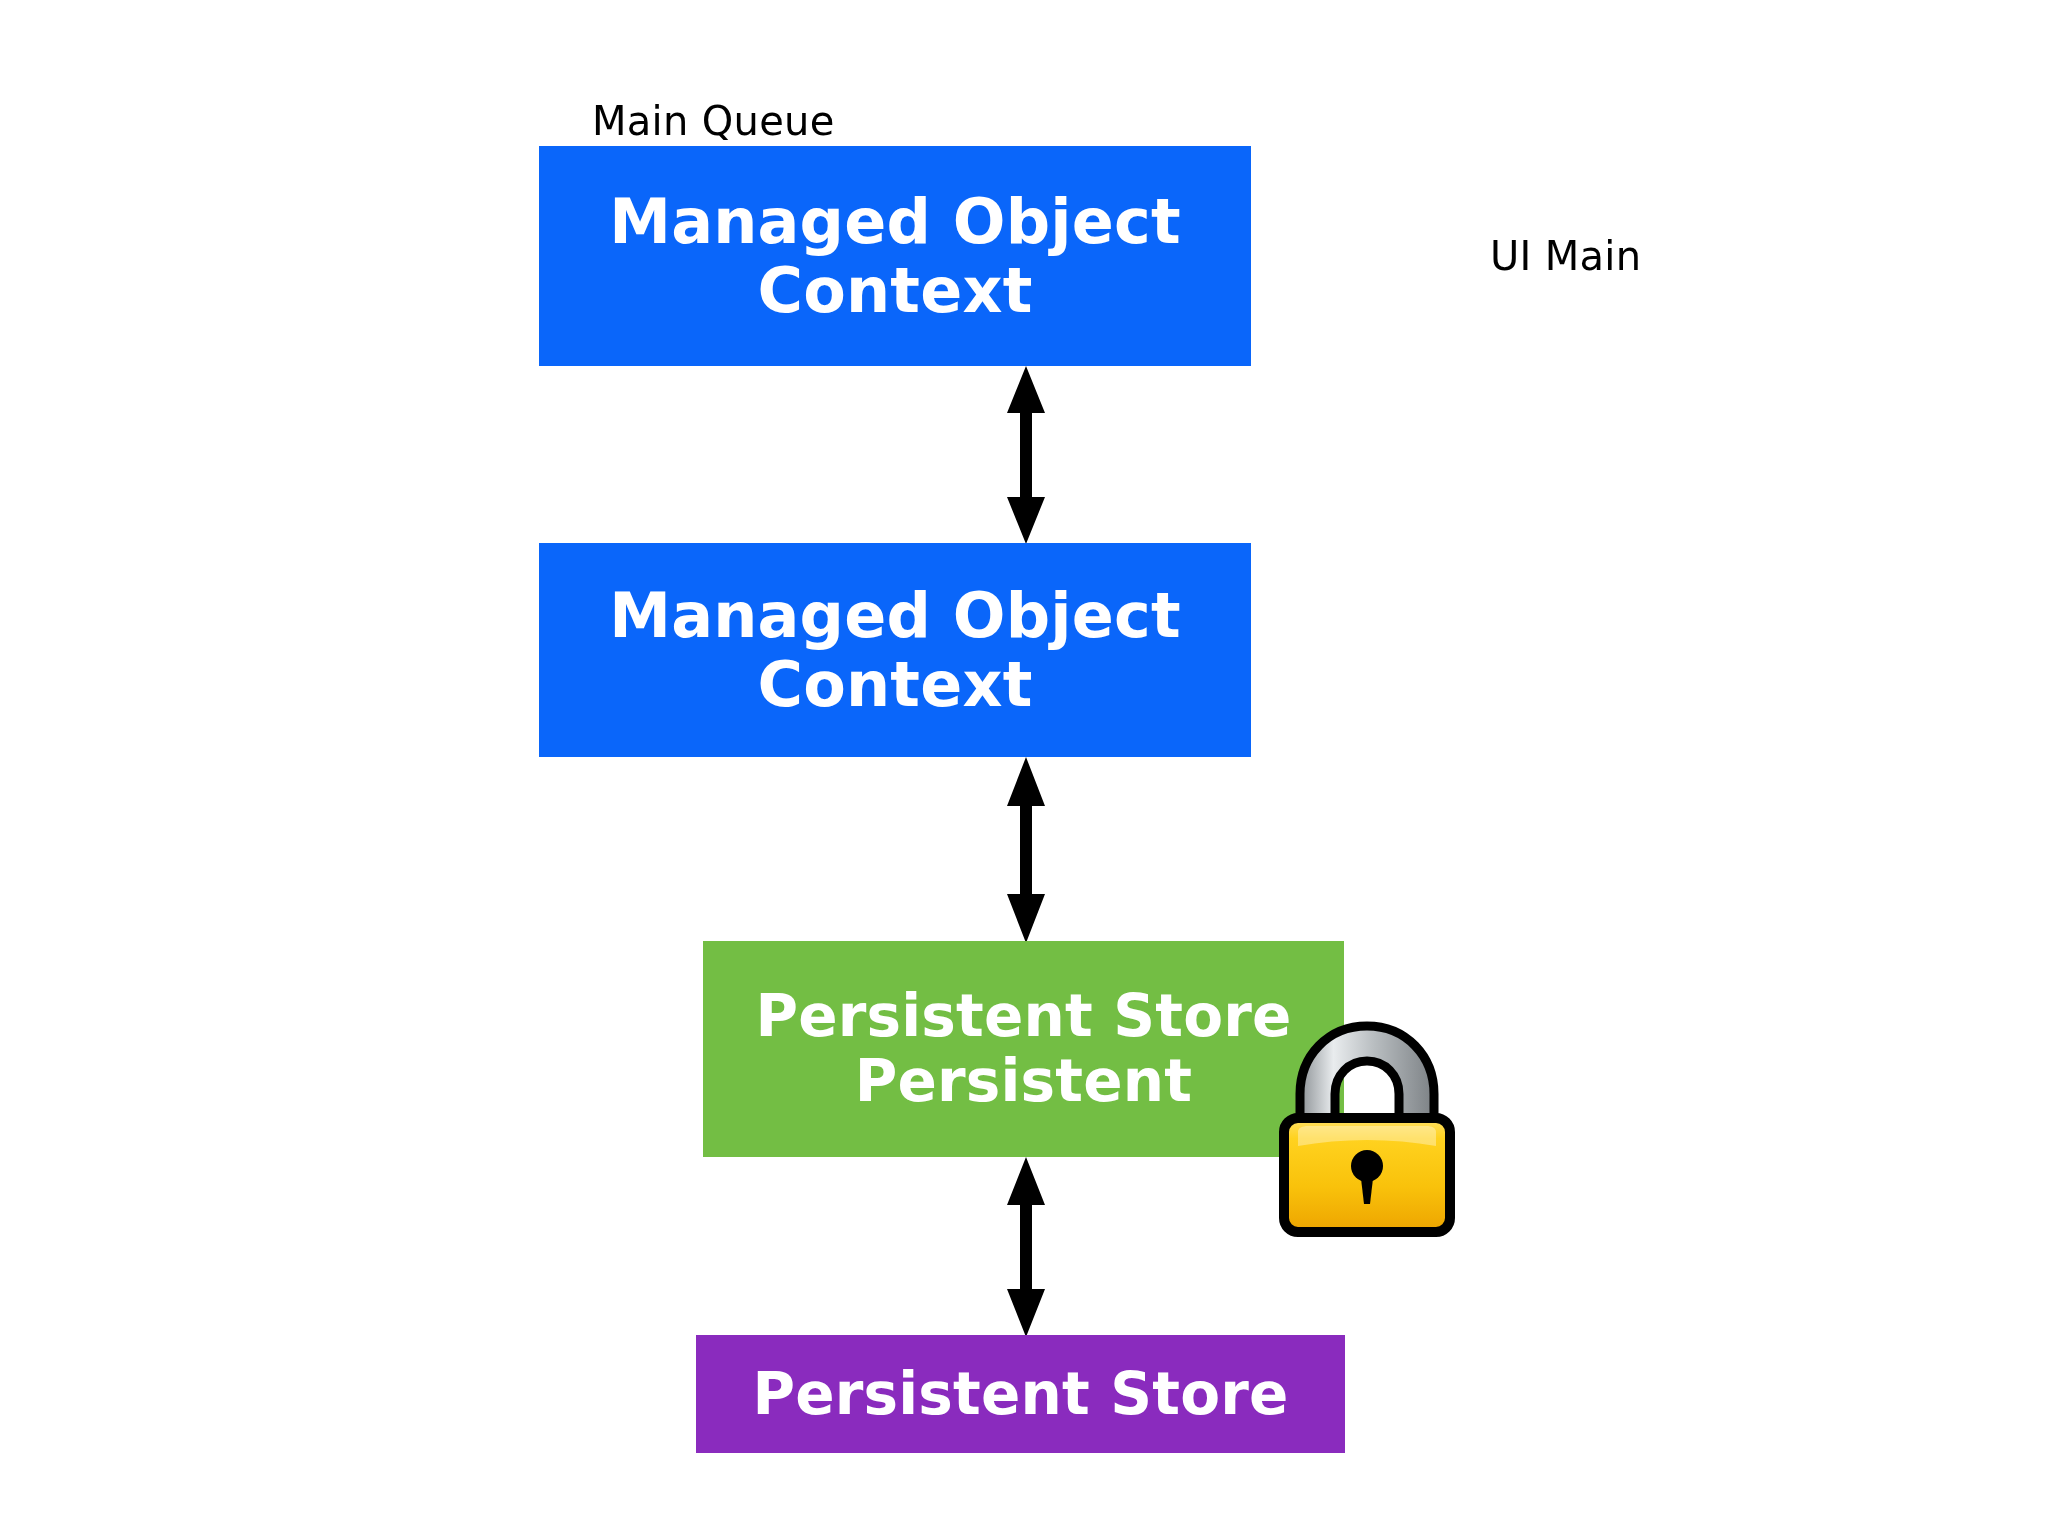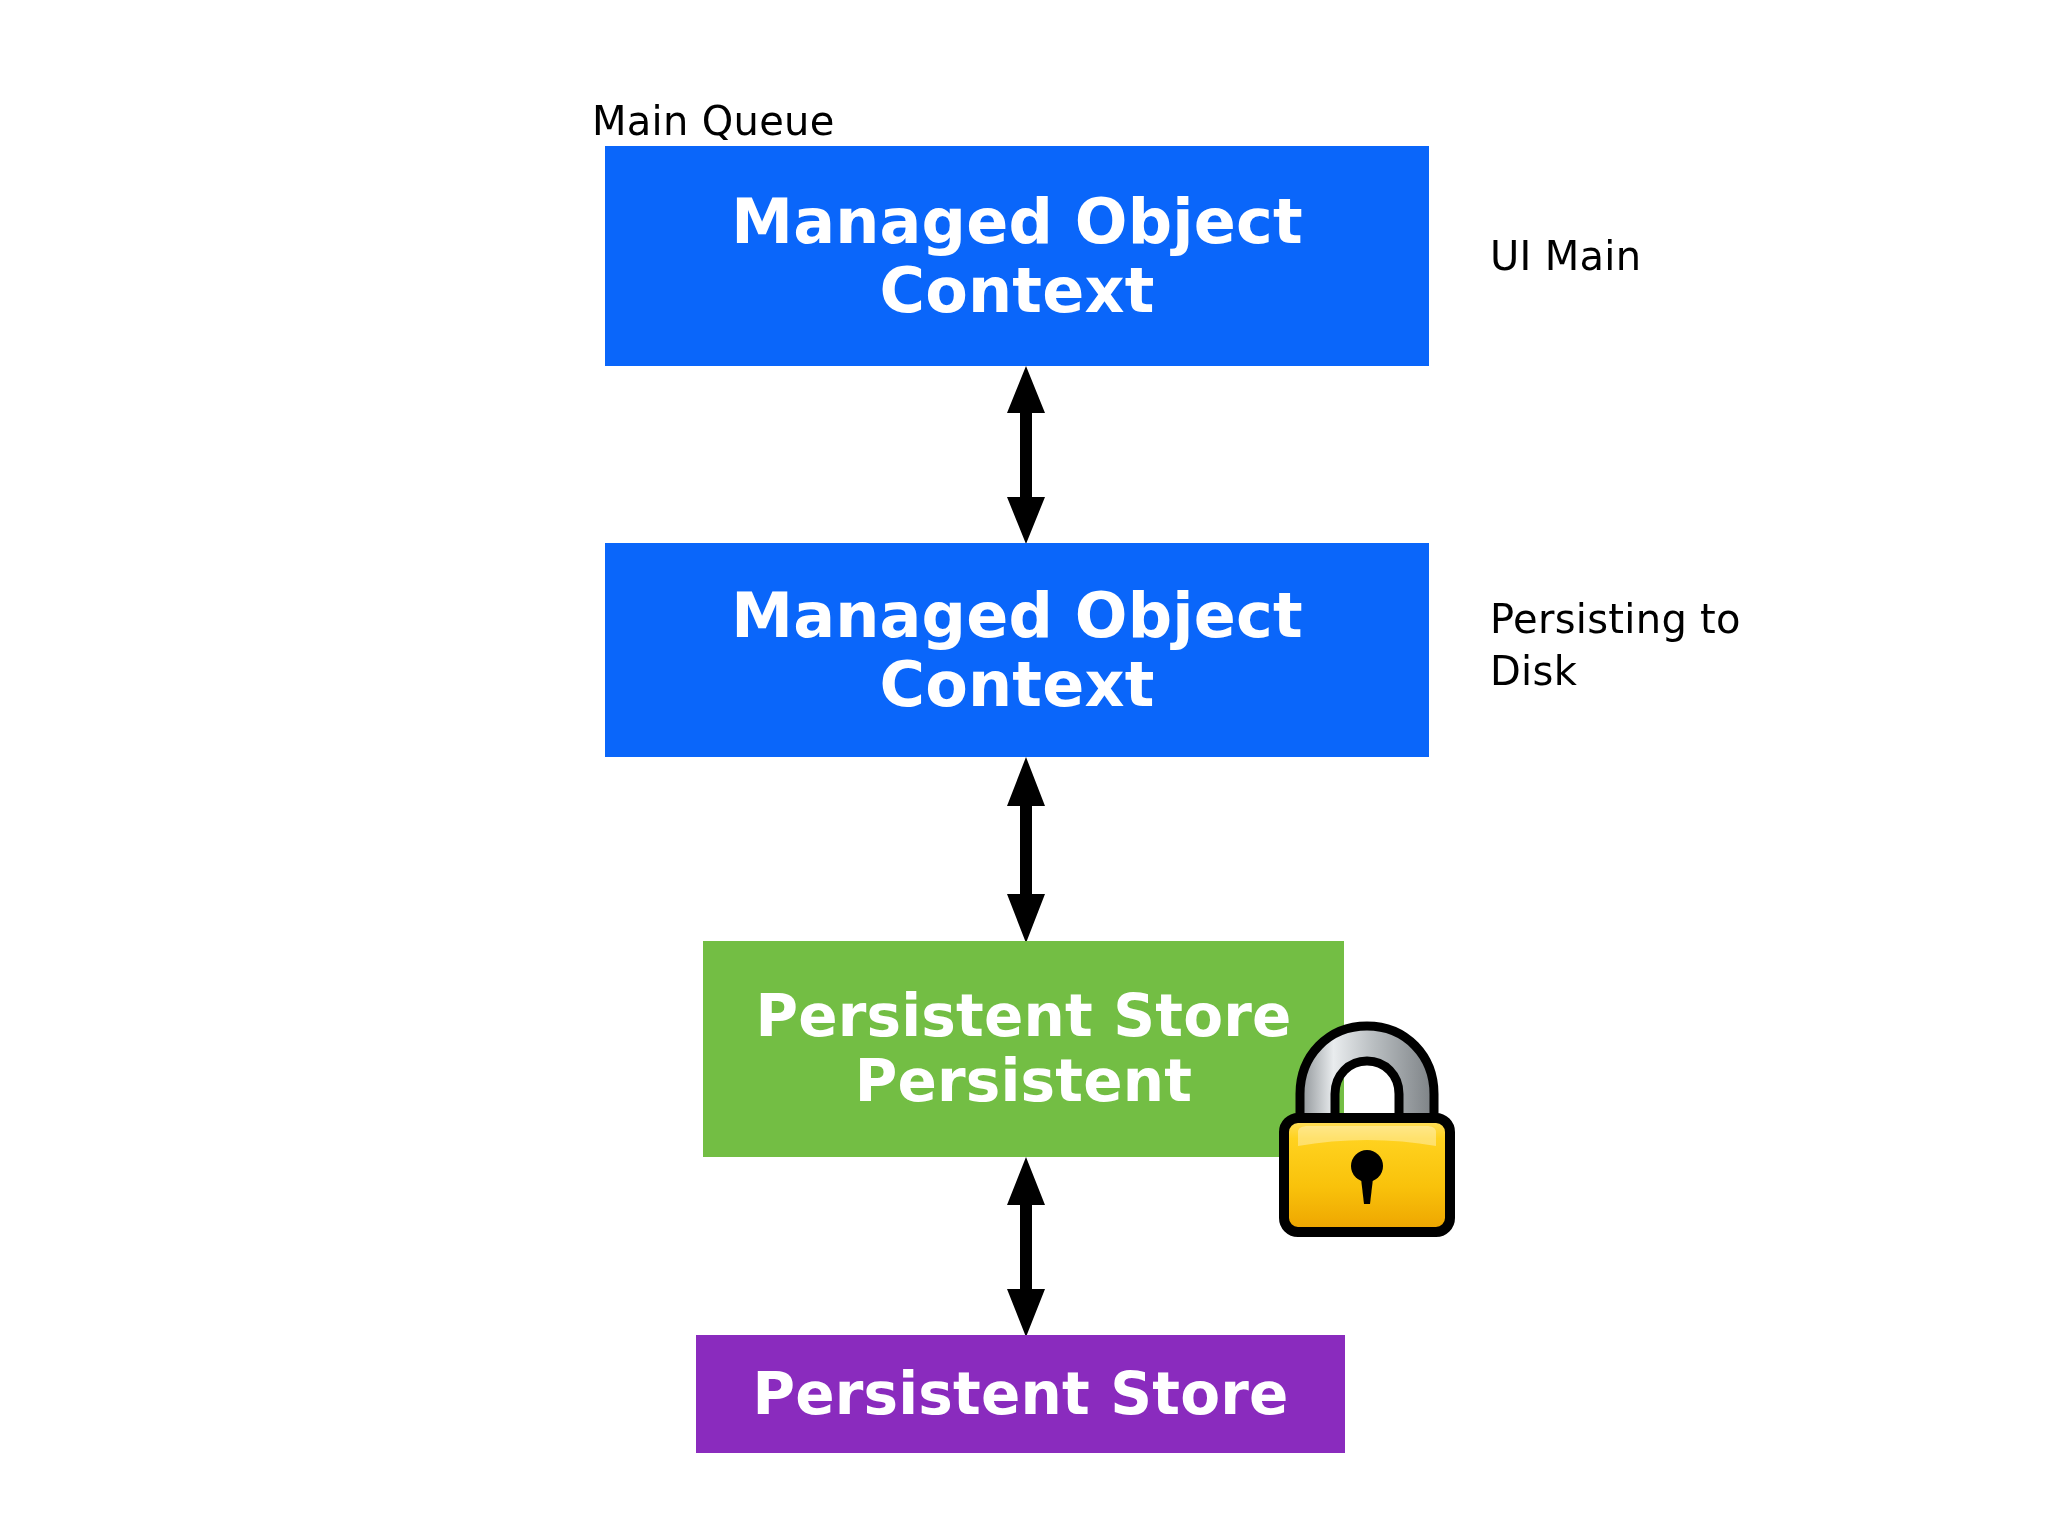--- a/index.html
+++ b/index.html
@@ -23,22 +23,22 @@
     justify-content: center;
     text-align: center;
     color: #ffffff;
     font-weight: 600;
     line-height: 1.12;
     letter-spacing: 0.2px;
   }
 
   
   .moc-box {
-    left: 605px;
-    width: 824px;
+    left: 539px;
+    width: 712px;
     height: 220px;
     font-size: 62px;
     text-align: center;
   }
   #moc-main  { top: 146px; }
   #moc-private { top: 543px; height: 214px; }
 
   
   #psc-box {
     left: 703px;
@@ -136,21 +136,20 @@
   </div>
 
 
   <div class="box moc-box" id="moc-private" style="background:#0a66fa;">
     <div>
       <div>Managed Object</div>
       <div>Context</div>
     </div>
   </div>
 
-  <div class="label wrap" id="label-persisting">Persisting to Disk</div>
 
   <div class="arrow" id="arrow-moc-to-psc">
     <svg viewBox="0 0 46 186" preserveAspectRatio="none" aria-hidden="true">
       <polygon points="23,0 42,49 29,49 29,137 42,137 23,186 4,137 17,137 17,49 4,49" fill="#000000"></polygon>
     </svg>
   </div>
 
   <div class="box" id="psc-box" style="background:#73be44;">
     <div>
       <div>Persistent Store</div>

